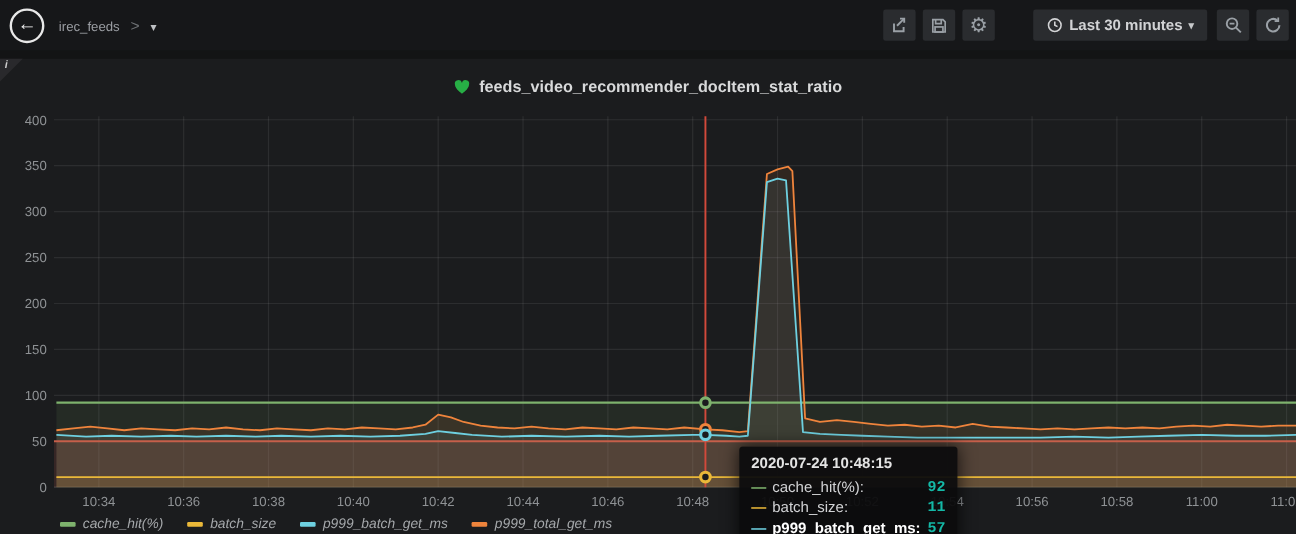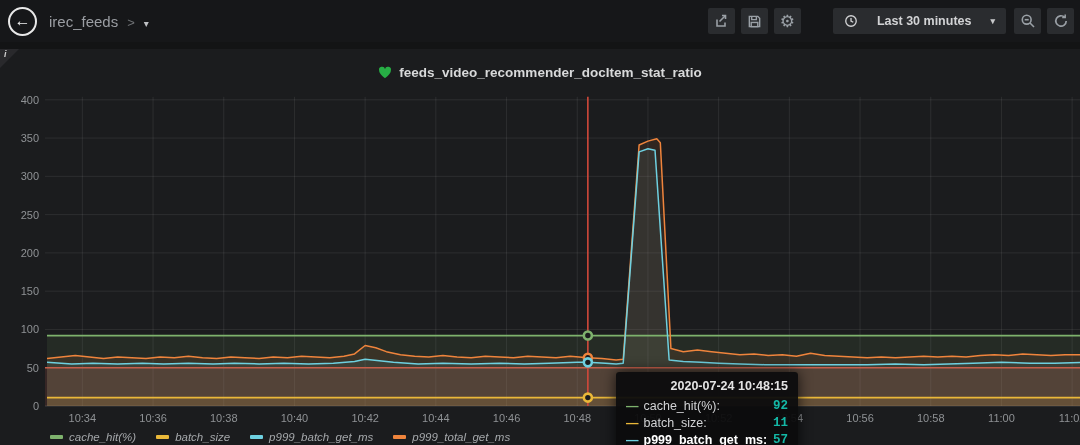--- a/index.html
+++ b/index.html
@@ -12,35 +12,35 @@
   .header{
     position:absolute;top:0;left:0;width:1080px;height:42px;
     background:#161719;display:flex;align-items:center;z-index:30;
   }
   .back-btn{
     width:29px;height:29px;border:2px solid #e8e8e8;border-radius:50%;
     margin-left:8px;display:flex;align-items:center;justify-content:center;
     color:#f0f0f0;font-size:16px;cursor:pointer;box-sizing:border-box;background:transparent;
   }
   .crumb{display:flex;align-items:baseline;margin-left:12px;gap:9px;}
-  .crumb-root{color:#9b9ea3;font-size:15px;}
+  .crumb-root{color:#9b9ea3;font-size:11px;}
   .crumb-sep{color:#6f7275;font-size:13px;}
   .crumb-current{color:#e6e6e6;font-size:16px;font-weight:600;}
   .crumb-caret{color:#bfc1c4;font-size:10px;}
   .toolbar{margin-left:auto;display:flex;align-items:center;padding-right:4px;}
   .tool-btn{
     width:27px;height:26px;background:#2a2c2f;border-radius:2px;margin-right:6px;
     display:flex;align-items:center;justify-content:center;cursor:pointer;
     color:#9aa0a6;
   }
   .tool-btn svg{display:block;}
   .gear-glyph{font-size:17px;line-height:1;color:#9aa0a6;}
   .time-btn{
     height:26px;background:#2a2c2f;border-radius:2px;margin-left:26px;margin-right:8px;
-    display:flex;align-items:center;gap:19px;padding:0 11px;cursor:pointer;
+    display:flex;align-items:center;gap:5px;padding:0 11px;cursor:pointer;
     color:#d2d3d5;font-size:12.5px;font-weight:600;
   }
   .time-caret{font-size:9px;color:#c7c9cb;}
   
   .panel{
     position:absolute;top:49px;left:0;width:1080px;height:396px;
     background:#1b1c1e;z-index:1;
   }
   .info-corner{
     position:absolute;top:0;left:0;width:0;height:0;
@@ -63,21 +63,21 @@
   }
   .legend-item{display:flex;align-items:center;gap:6px;cursor:pointer;font-style:italic;}
   .legend-dash{width:13px;height:4px;border-radius:1px;display:inline-block;}
   .legend-label{color:#a5a8ab;font-size:11.5px;}
   
   .tooltip{
     position:absolute;left:616px;top:372px;width:162px;z-index:20;
     background:rgba(12,12,13,0.95);border-radius:3px;padding:7px 10px 8px 10px;
     box-shadow:0 0 14px rgba(0,0,0,0.75);
   }
-  .tooltip-title{color:#e4e4e4;font-size:12.5px;font-weight:700;text-align:right;margin-bottom:6px;}
+  .tooltip-title{color:#e4e4e4;font-size:12.5px;font-weight:700;text-align:left;margin-bottom:6px;}
   .tt-row{display:flex;justify-content:space-between;align-items:center;margin-top:3px;
     font-size:12.5px;color:#d2d3d5;}
   .tt-label{display:flex;gap:5px;align-items:center;}
   .tt-dash{font-weight:700;}
   .tt-value{font-weight:700;color:#14b8a6;font-family:Liberation Mono, monospace;}
   .tt-row.hl .tt-label-text{font-weight:700;color:#ffffff;}
 </style>
 </head>
 <body>
 

